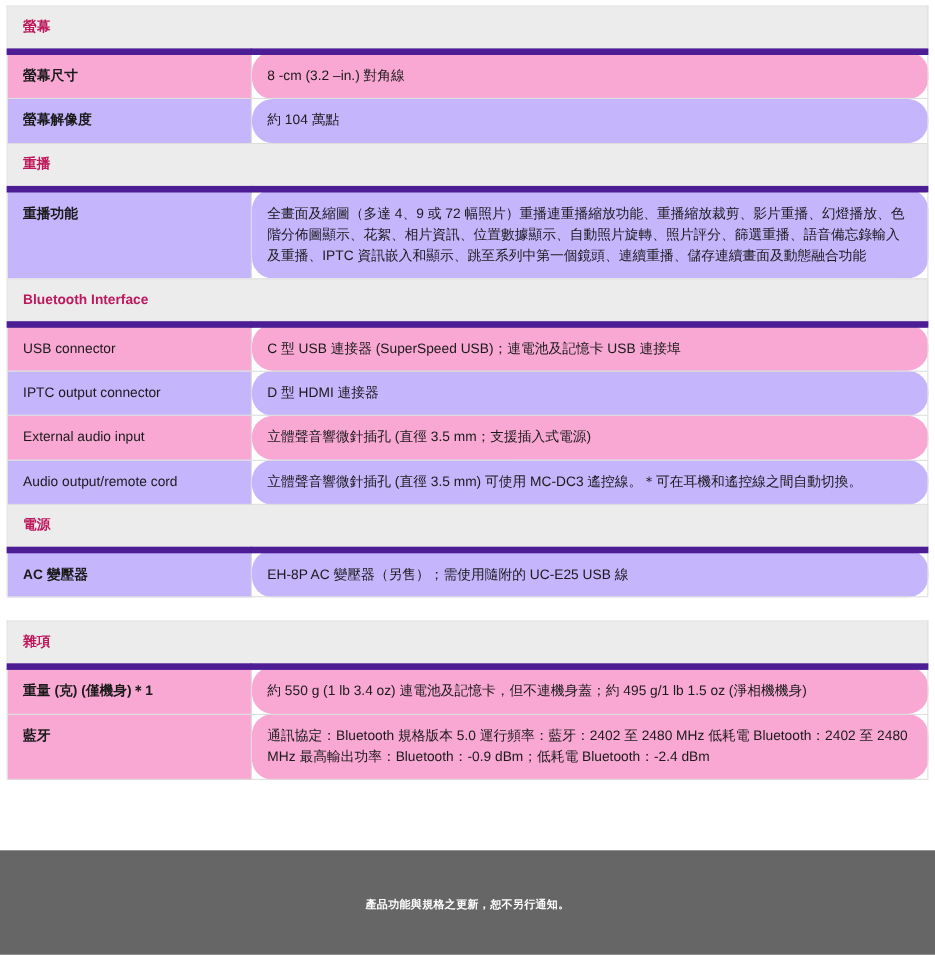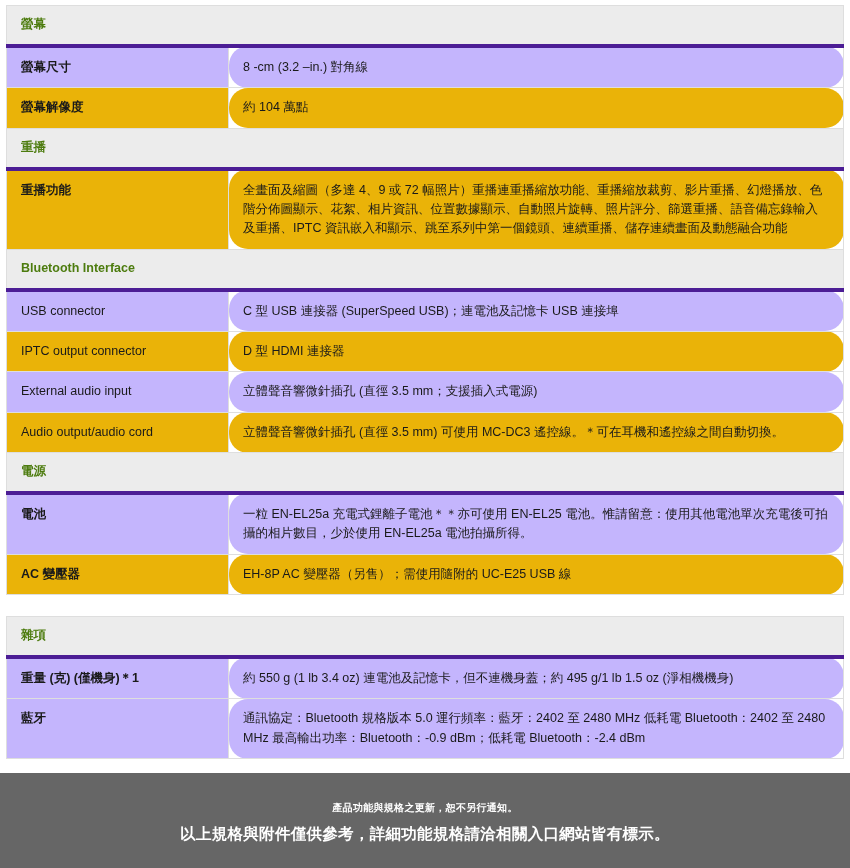--- a/index.html
+++ b/index.html
@@ -35,25 +35,25 @@
   }
 
   .spec-table.first { margin-top: 5px; }
   .spec-table.second { margin-top: 21px; }
 
   .spec-table col.label-col { width: 222px; }
   .spec-table col.value-col { width: auto; }
 
   .section-row td {
     background: #ececec;
-    border-bottom: 4px solid #4c1d95;
+    border-bottom: 6px solid #4c1d95;
     padding: 10px 14px 11px 14px;
     font-size: 12.5px;
     font-weight: bold;
-    color: #4d7c0f;
+    color: #be185d;
     line-height: 1.35;
   }
   .section-row td.sec-left {
     border-right: 0;
   }
 
   .spec-row td {
     border-bottom: 1px solid #dedede;
     padding: 10px 14px 10px 14px;
     font-size: 12.5px;
@@ -68,24 +68,24 @@
     font-weight: bold;
     background: transparent;
   }
   .spec-row td.cell-value {
     background: transparent;
     border-radius: 19px;
   }
 
   
   .spec-row.shade td {
-    background: #eab308;
+    background: #c4b5fd;
   }
   .spec-row.plain td {
-    background: #c4b5fd;
+    background: #f9a8d4;
   }
 
   
   .spec-row td.cell-label.latin {
     font-weight: normal;
   }
 
   .footer-band {
     position: absolute;
     left: 0;
@@ -151,29 +151,25 @@
         </tr>
         <tr class="spec-row shade">
           <td class="cell-label latin">IPTC output connector</td>
           <td class="cell-value">D 型 HDMI 連接器</td>
         </tr>
         <tr class="spec-row plain">
           <td class="cell-label latin">External audio input</td>
           <td class="cell-value">立體聲音響微針插孔 (直徑 3.5 mm；支援插入式電源)</td>
         </tr>
         <tr class="spec-row shade">
-          <td class="cell-label latin">Audio output/audio cord</td>
+          <td class="cell-label latin">Audio output/remote cord</td>
           <td class="cell-value">立體聲音響微針插孔 (直徑 3.5 mm) 可使用 MC-DC3 遙控線。＊可在耳機和遙控線之間自動切換。</td>
         </tr>
         <tr class="section-row">
           <td class="sec-left" colspan="2">電源</td>
-        </tr>
-        <tr class="spec-row plain">
-          <td class="cell-label">電池</td>
-          <td class="cell-value">一粒 EN-EL25a 充電式鋰離子電池＊＊亦可使用 EN-EL25 電池。惟請留意：使用其他電池單次充電後可拍攝的相片數目，少於使用 EN-EL25a 電池拍攝所得。</td>
         </tr>
         <tr class="spec-row shade">
           <td class="cell-label">AC 變壓器</td>
           <td class="cell-value">EH-8P AC 變壓器（另售）；需使用隨附的 UC-E25 USB 線</td>
         </tr>
       </tbody>
   </table>
 
   <table class="spec-table second">
     <colgroup>
@@ -190,16 +186,15 @@
         </tr>
         <tr class="spec-row plain">
           <td class="cell-label">藍牙</td>
           <td class="cell-value">通訊協定：Bluetooth 規格版本 5.0 運行頻率：藍牙：2402 至 2480 MHz 低耗電 Bluetooth：2402 至 2480 MHz 最高輸出功率：Bluetooth：-0.9 dBm；低耗電 Bluetooth：-2.4 dBm</td>
         </tr>
       </tbody>
   </table>
 
   <div class="footer-band">
     <div class="footer-line1">產品功能與規格之更新，恕不另行通知。</div>
-    <div class="footer-line2">以上規格與附件僅供參考，詳細功能規格請洽相關入口網站皆有標示。</div>
   </div>
 
 </div>
 
 </body></html>

